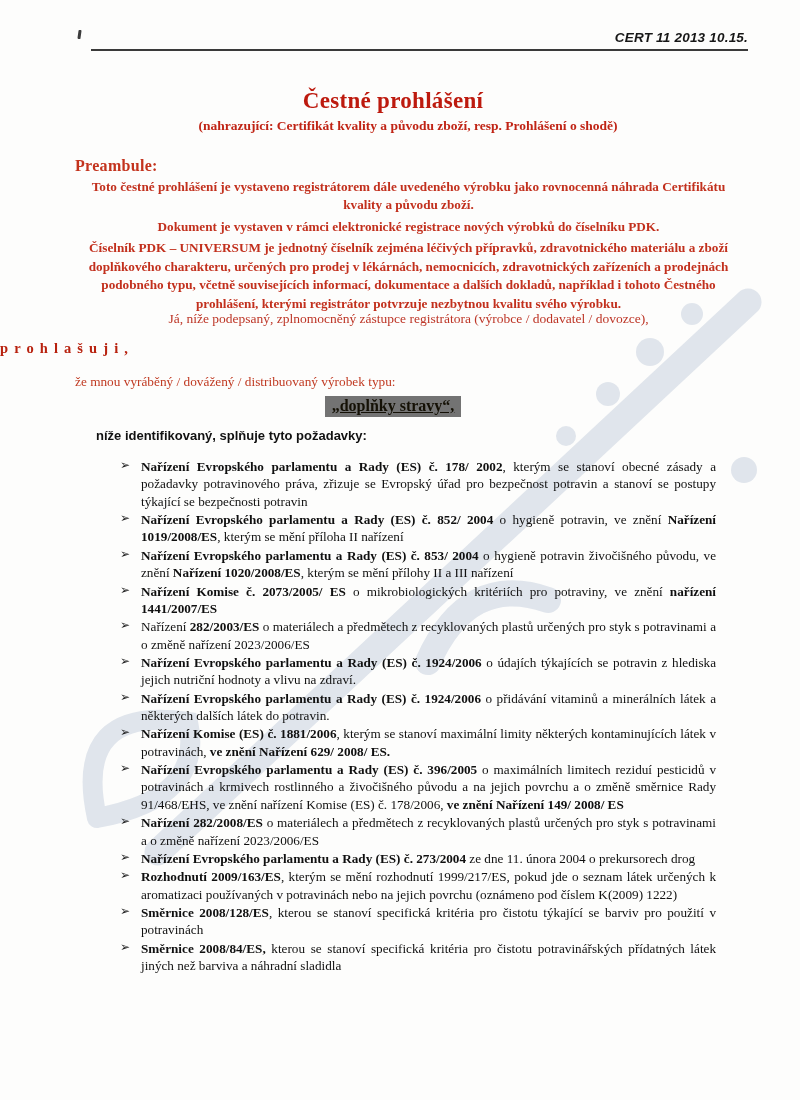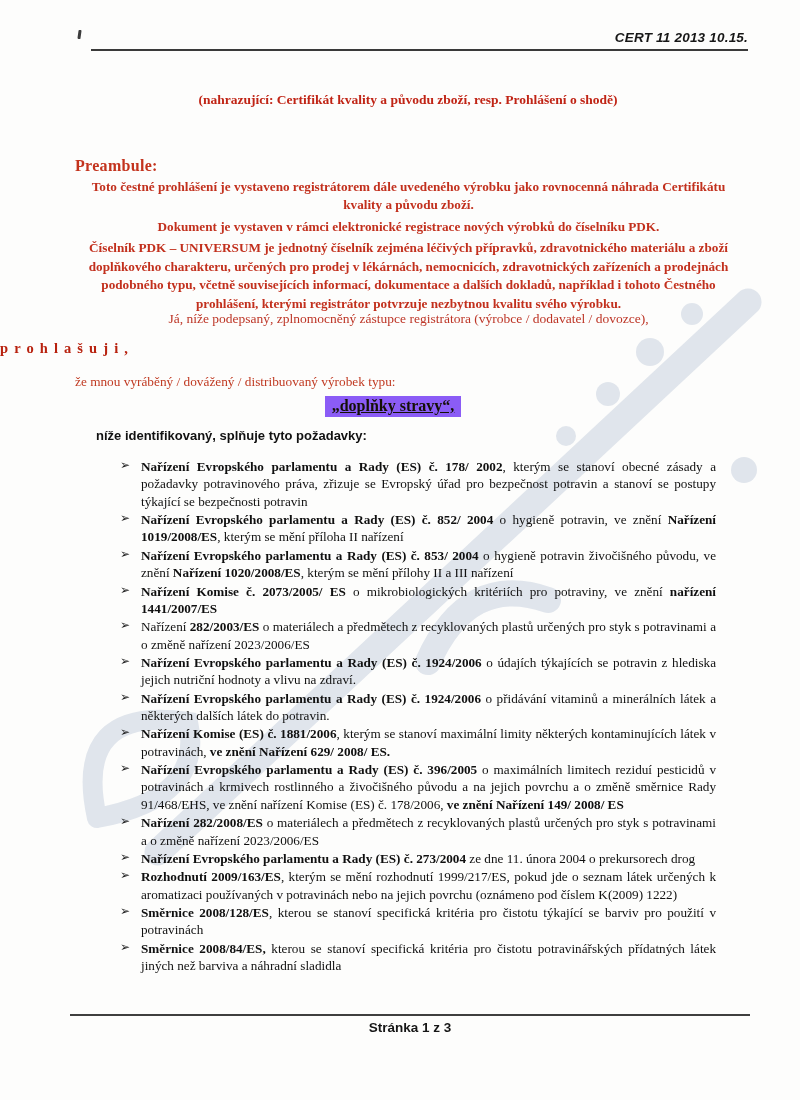--- a/index.html
+++ b/index.html
@@ -70,21 +70,21 @@
   }
   .product-line{
     position:absolute;top:374px;left:75px;
     font-size:13.3px;color:#c03a22;
   }
   .product-type-row{
     position:absolute;top:396px;left:0;right:14px;text-align:center;
   }
   .product-type{
     display:inline-block;
-    background:#8b5cf6;
+    background:#737373;
     font-size:16px;font-weight:bold;color:#141005;
     text-decoration:underline;
     padding:1px 7px 2px 7px;
   }
   .decl-follow{
     position:absolute;top:428px;left:96px;
     font-family:"Liberation Sans", sans-serif;
     font-size:13px;font-weight:bold;color:#111;
   }
   
@@ -138,20 +138,21 @@
   </svg>
 
   <div class="scan-mark"></div>
 
   <div class="header">
     <span class="doc-code">CERT 11 2013 10.15.</span>
     <hr class="header-rule">
   </div>
 
   <div class="title-block">
+    <div class="main-title">Čestné prohlášení</div>
     <div class="sub-title">(nahrazující: Certifikát kvality a původu zboží, resp. Prohlášení o shodě)</div>
   </div>
 
   <div class="preamble">
     <div class="preamble-heading">Preambule:</div>
     <div id="preamble-paragraphs">
         <p class="pre-par">Toto čestné prohlášení je vystaveno registrátorem dále uvedeného výrobku jako rovnocenná náhrada Certifikátu kvality a původu zboží.</p>
         <p class="pre-par">Dokument je vystaven v rámci elektronické registrace nových výrobků do číselníku PDK.</p>
         <p class="pre-par">Číselník PDK – UNIVERSUM je jednotný číselník zejména léčivých přípravků, zdravotnického materiálu a zboží doplňkového charakteru, určených pro prodej v lékárnách, nemocnicích, zdravotnických zařízeních a prodejnách podobného typu, včetně souvisejících informací, dokumentace a dalších dokladů, například i tohoto Čestného prohlášení, kterými registrátor potvrzuje nezbytnou kvalitu svého výrobku.</p>
       </div>
@@ -175,18 +176,14 @@
       <li class="req-item"><span class="bullet">➢</span><b>Nařízení Evropského parlamentu a Rady (ES) č. 1924/2006</b><span> o přidávání vitaminů a minerálních látek a některých dalších látek do potravin.</span></li>
       <li class="req-item"><span class="bullet">➢</span><b>Nařízení Komise (ES) č. 1881/2006</b><span>, kterým se stanoví maximální limity některých kontaminujících látek v potravinách, </span><b>ve znění Nařízení 629/ 2008/ ES.</b></li>
       <li class="req-item"><span class="bullet">➢</span><b>Nařízení Evropského parlamentu a Rady (ES) č. 396/2005</b><span> o maximálních limitech reziduí pesticidů v potravinách a krmivech rostlinného a živočišného původu a na jejich povrchu a o změně směrnice Rady 91/468/EHS, ve znění nařízení Komise (ES) č. 178/2006, </span><b>ve znění Nařízení 149/ 2008/ ES</b></li>
       <li class="req-item"><span class="bullet">➢</span><b>Nařízení 282/2008/ES</b><span> o materiálech a předmětech z recyklovaných plastů určených pro styk s potravinami a o změně nařízení 2023/2006/ES</span></li>
       <li class="req-item"><span class="bullet">➢</span><b>Nařízení Evropského parlamentu a Rady (ES) č. 273/2004</b><span> ze dne 11. února 2004 o prekursorech drog</span></li>
       <li class="req-item"><span class="bullet">➢</span><b>Rozhodnutí 2009/163/ES</b><span>, kterým se mění rozhodnutí 1999/217/ES, pokud jde o seznam látek určených k aromatizaci používaných v potravinách nebo na jejich povrchu (oznámeno pod číslem K(2009) 1222)</span></li>
       <li class="req-item"><span class="bullet">➢</span><b>Směrnice 2008/128/ES</b><span>, kterou se stanoví specifická kritéria pro čistotu týkající se barviv pro použití v potravinách</span></li>
       <li class="req-item"><span class="bullet">➢</span><b>Směrnice 2008/84/ES,</b><span> kterou se stanoví specifická kritéria pro čistotu potravinářských přídatných látek jiných než barviva a náhradní sladidla</span></li>
     </ul>
 
-  <div class="footer">
-    <hr class="footer-rule">
-    <div class="page-number" id="footer-text"><span>Stránka </span><b>1</b><span> z </span><b>3</b></div>
-  </div>
 
 </div>
 
 </body></html>

